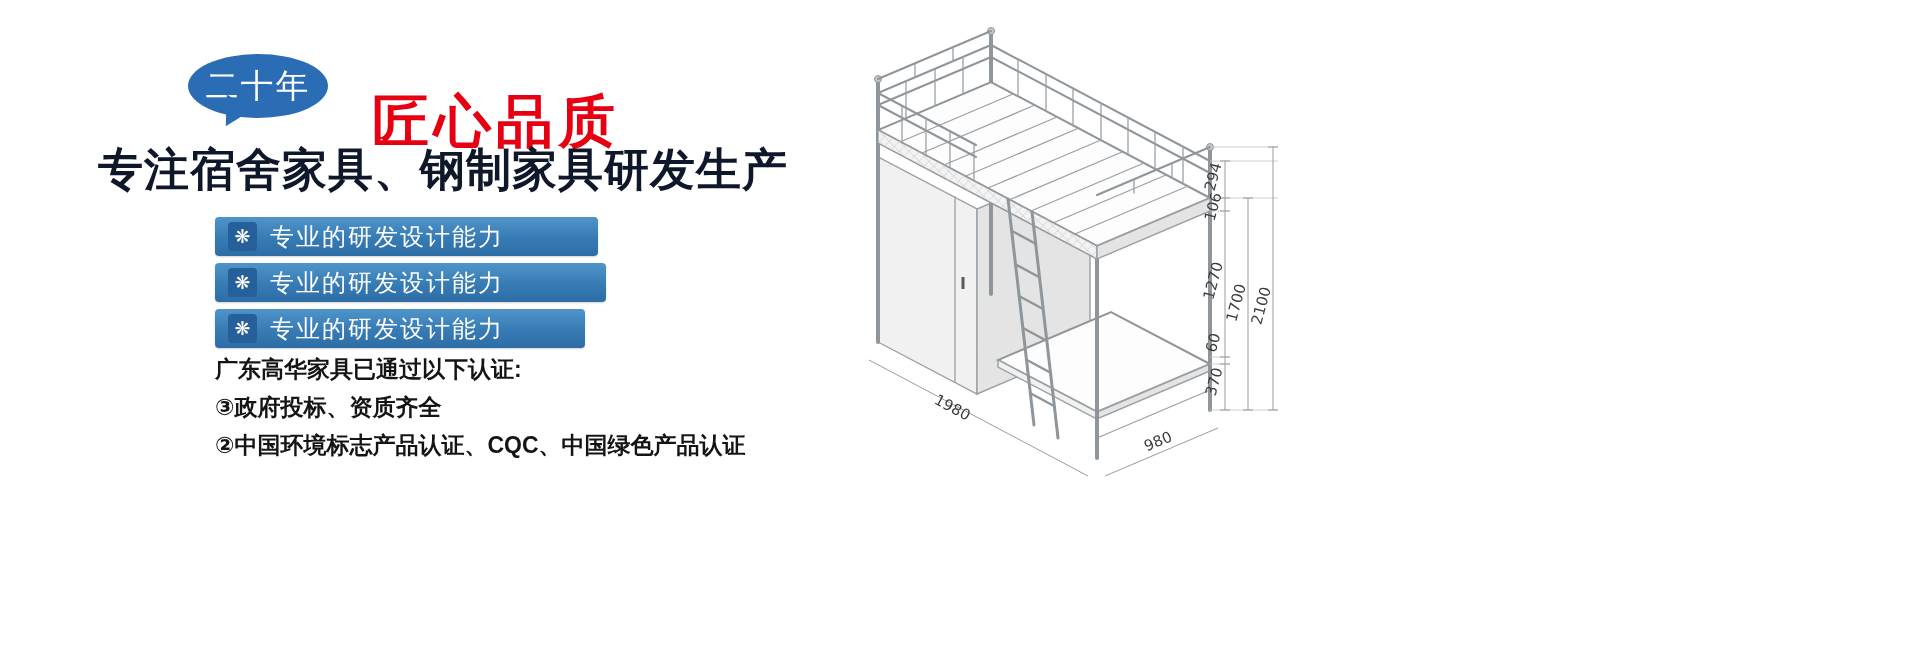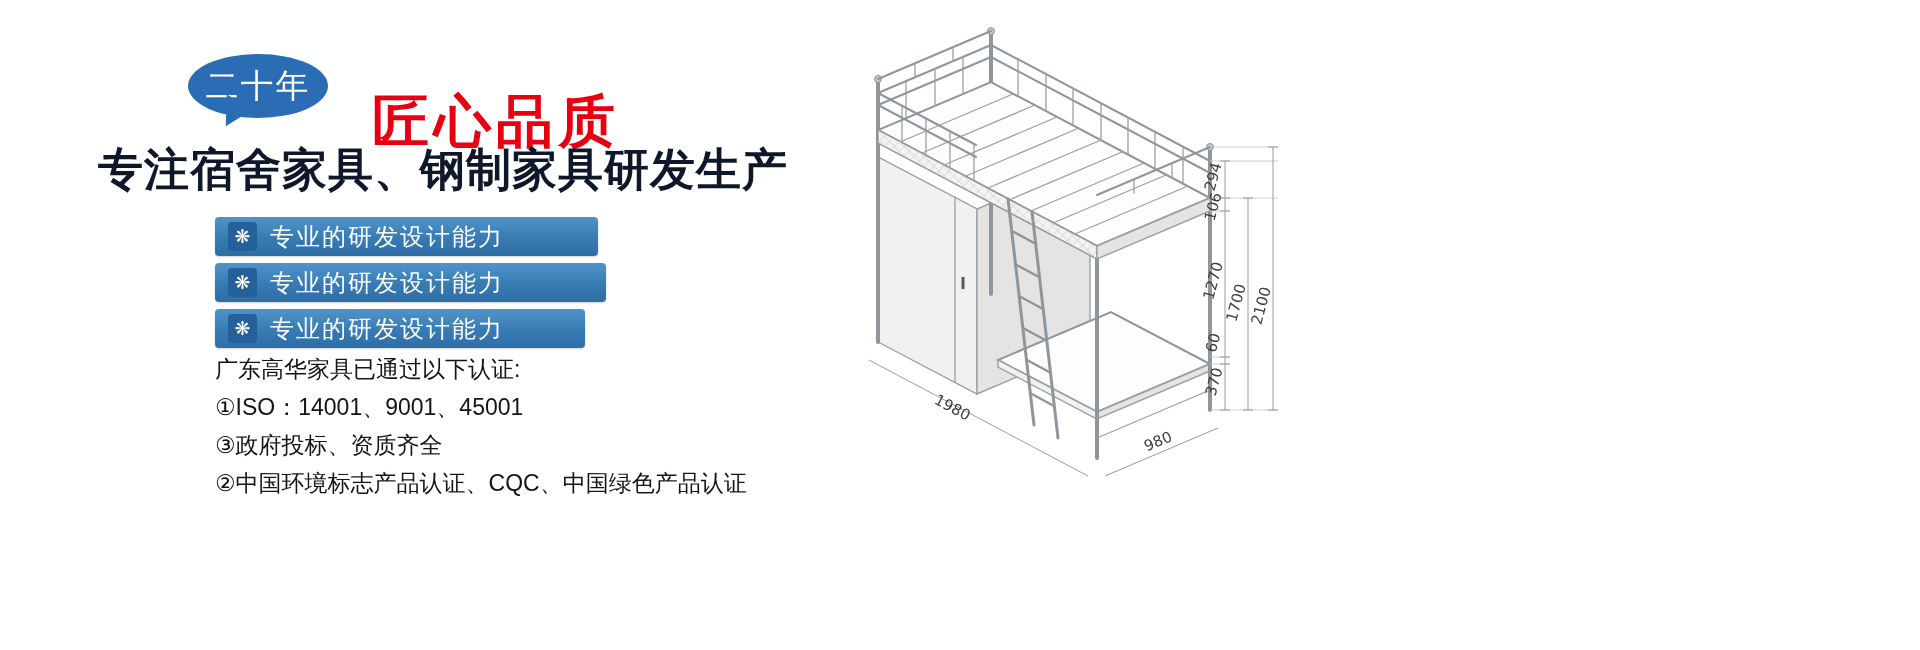--- a/index.html
+++ b/index.html
@@ -38,21 +38,21 @@
     background:linear-gradient(180deg,#4f94c9 0%, #377bb4 55%, #2e6da6 100%);
     box-shadow:0 1px 2px rgba(0,0,0,0.18);
   }
   .w1 { width:383px; } .w2 { width:391px; } .w3 { width:370px; }
   .f-icon {
     width:29px; height:29px; border-radius:4px; background:#26609a;
     color:#ffffff; font-size:19px; line-height:29px; text-align:center; flex:0 0 auto;
   }
   .f-label { color:#ffffff; font-size:24px; letter-spacing:2px; white-space:nowrap; }
 
-  .certs { position:absolute; left:215px; top:350px; color:#141414; }
+  .certs { position:absolute; left:215px; top:350px; color:#141414;font-weight:bold; }
   .cert-heading { font-size:23px; line-height:38px; }
   .cert-line { font-size:23px; line-height:38px; white-space:nowrap; }
 
   
   .drawing { position:absolute; left:830px; top:12px; width:490px; height:480px; }
   .frame-line  { stroke:#8f969b; stroke-width:2;  fill:none; stroke-linecap:round; }
   .thin-line   { stroke:#9aa0a4; stroke-width:1.3; fill:none; stroke-linecap:round; }
   .post        { stroke:#8f969b; stroke-width:4;  stroke-linecap:round; }
   .face-top    { fill:#fdfdfd; stroke:#8f969b; stroke-width:2; }
   .face-light  { fill:#f1f1f1; stroke:#9aa0a4; stroke-width:1.4; }
@@ -85,21 +85,20 @@
       <span class="f-label">专业的研发设计能力</span>
     </div>
     <div class="feature-bar w3">
       <span class="f-icon">❋</span>
       <span class="f-label">专业的研发设计能力</span>
     </div>
   </div>
 
   <div class="certs">
     <div class="cert-heading">广东高华家具已通过以下认证:</div>
-    <div class="cert-line">①ISO：14001、9001、45001</div>
     <div class="cert-line">③政府投标、资质齐全</div>
     <div class="cert-line">②中国环境标志产品认证、CQC、中国绿色产品认证</div>
   </div>
 
   <svg class="drawing" viewBox="0 0 490 480">
     <defs>
       <pattern id="mesh" width="7" height="7" patternUnits="userSpaceOnUse" patternTransform="rotate(45)">
         <line x1="0" y1="0" x2="0" y2="7" stroke="#c9c9c9" stroke-width="1"></line>
         <line x1="0" y1="0" x2="7" y2="0" stroke="#c9c9c9" stroke-width="1"></line>
       </pattern>

